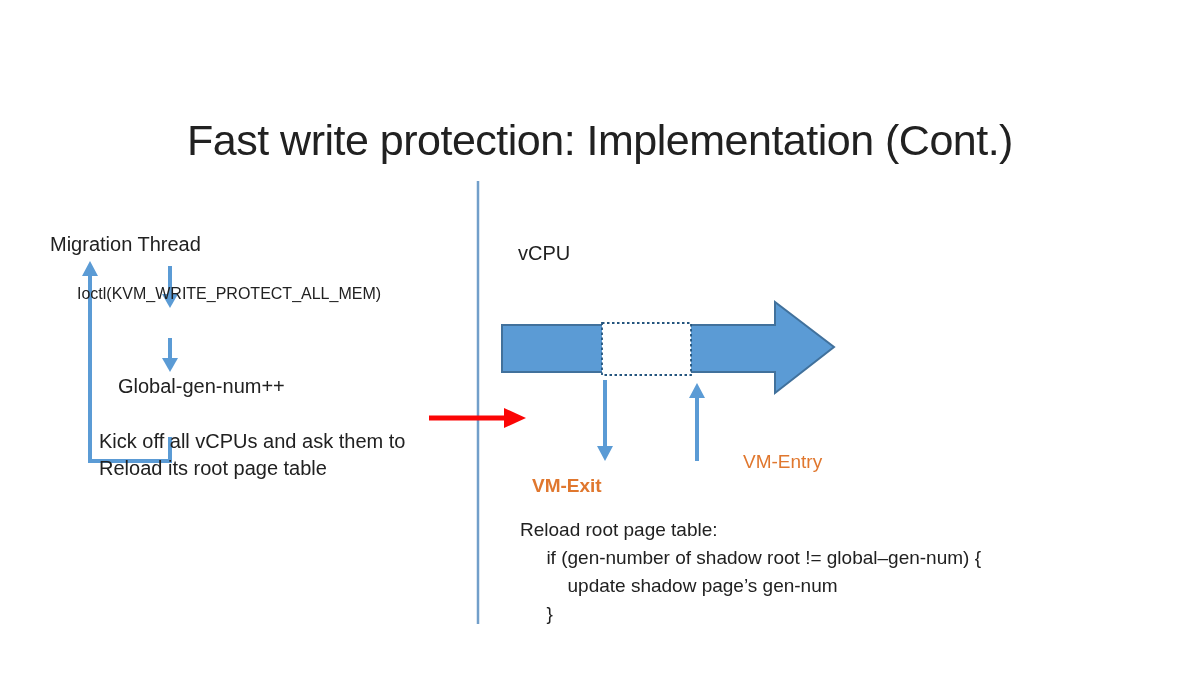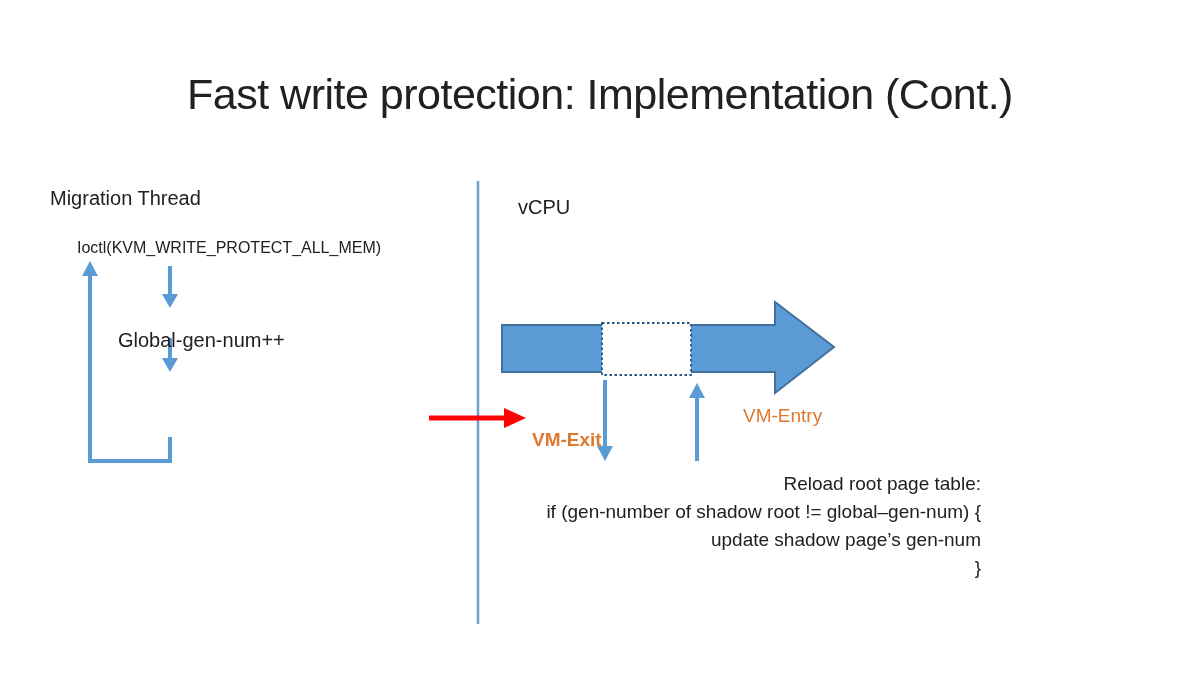--- a/index.html
+++ b/index.html
@@ -9,21 +9,21 @@
     font-family: "Liberation Sans", sans-serif;
   }
   .slide {
     position: relative;
     width: 1200px;
     height: 675px;
     background: #ffffff;
     overflow: hidden;
     color: var(--text);
   }
-  .abs { position: absolute; }
+  .abs { position: absolute; margin-top: 46px; }
 
   .title {
     left: 0;
     right: 0;
     top: 70px;
     text-align: center;
     font-size: 43px;
     font-weight: 300;
     letter-spacing: -0.5px;
     color: var(--text);
@@ -43,21 +43,21 @@
   .vm-exit  { left: 532px; top: 429px; font-weight: bold; }
   .vm-entry { left: 743px; top: 405px; }
 
   .code-block {
     left: 520px;
     top: 470px;
     font-size: 19px;
     line-height: 28px;
     color: var(--text);
   }
-  .code-block div { white-space: pre; text-align: right; }
+  .code-block div { white-space: pre; }
 
   svg.connectors {
     position: absolute;
     left: 0; top: 0;
     width: 1200px; height: 675px;
     pointer-events: none;
   }
   .stroke-blue  { stroke: var(--accent_blue); fill: none; }
   .head-blue    { fill: var(--accent_blue); stroke: none; }
   .fill-bigarrow{ fill: var(--accent_blue); stroke: var(--arrow_border); stroke-width: 2; }
@@ -111,20 +111,22 @@
   </svg>
 
   <div class="abs title">Fast write protection: Implementation (Cont.)</div>
 
   <div class="abs label heading-migration">Migration Thread</div>
 
   <div class="abs label step-ioctl">Ioctl(KVM_WRITE_PROTECT_ALL_MEM)</div>
 
   <div class="abs label step-gen-num">Global-gen-num++</div>
 
+  <div class="abs label step-kickoff">Kick off all vCPUs and ask them to
+Reload its root page table</div>
 
   <div class="abs label heading-vcpu">vCPU</div>
 
   <div class="abs vm-label vm-exit">VM-Exit</div>
 
   <div class="abs vm-label vm-entry">VM-Entry</div>
 
   <div class="abs code-block">
     <div>Reload root page table:</div>
     <div>     if (gen-number of shadow root != global–gen-num) {</div>

